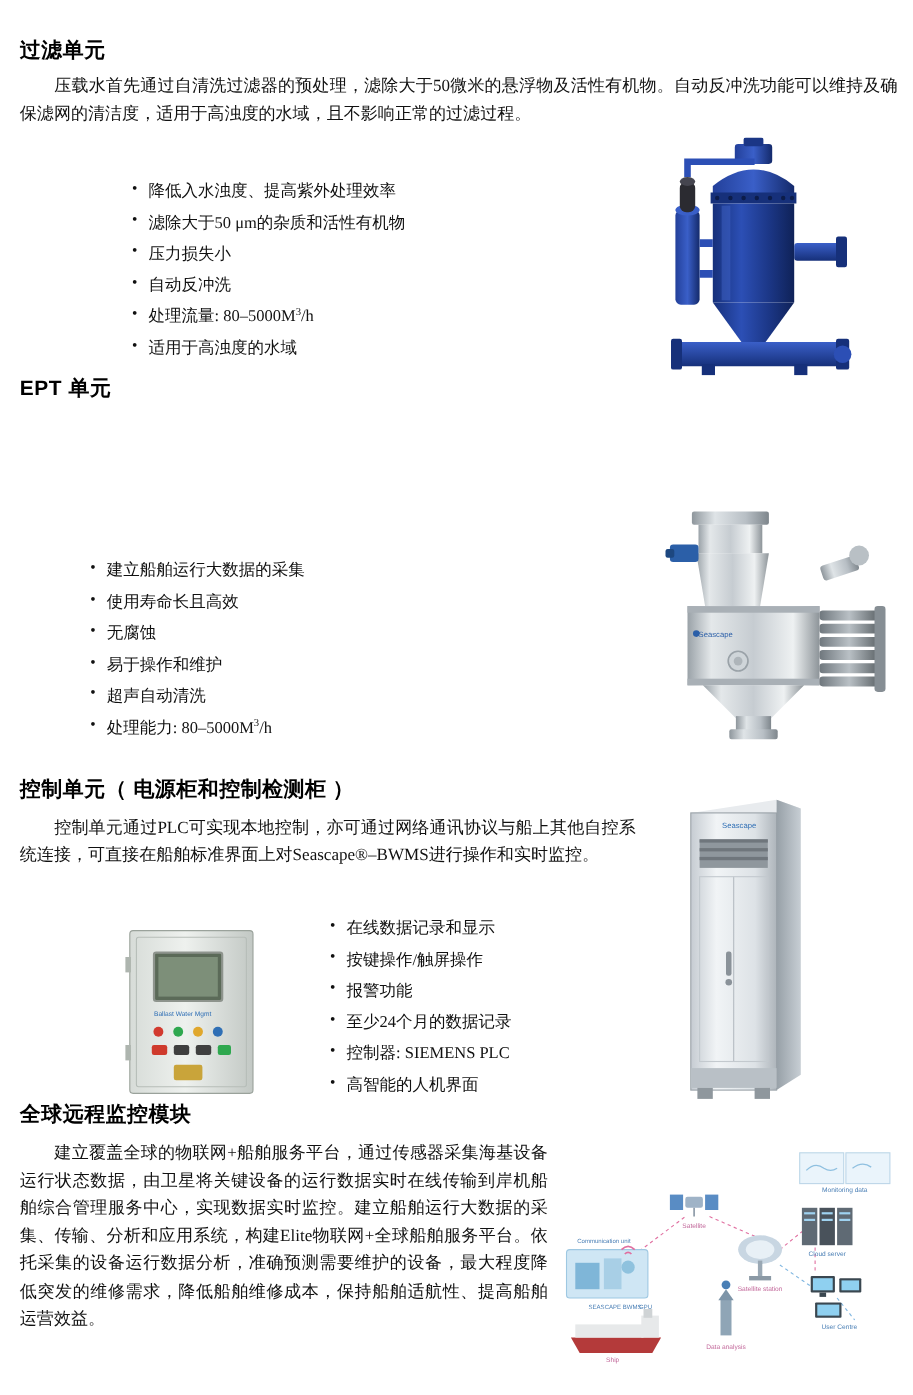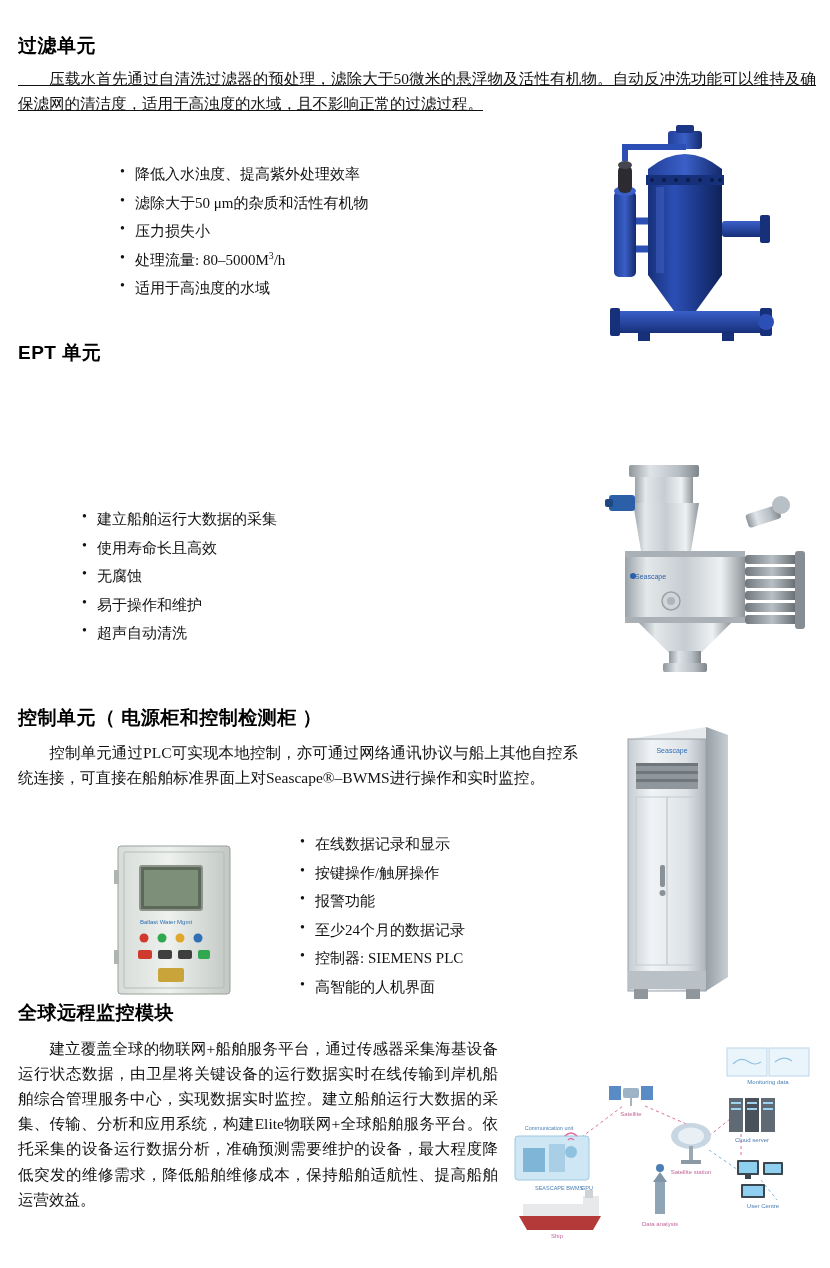--- a/index.html
+++ b/index.html
@@ -87,27 +87,28 @@
   .illus { display: block; }
 </style>
 </head>
 <body>
 
 <div class="page">
 
   <div id="sec-filter-title" class="section-title">过滤单元</div>
 
   <div id="sec-filter-para">
-    <p class="para" style="margin:0;text-decoration:underline;">　　压载水首先通过自清洗过滤器的预处理，滤除大于50微米的悬浮物及活性有机物。自动反冲洗功能可以维持及确保滤网的清洁度，适用于高浊度的水域，且不影响正常的过滤过程。</p>
+    <p class="para" style="margin:0;">　　压载水首先通过自清洗过滤器的预处理，滤除大于50微米的悬浮物及活性有机物。自动反冲洗功能可以维持及确保滤网的清洁度，适用于高浊度的水域，且不影响正常的过滤过程。</p>
   </div>
 
   <ul id="sec-filter-list" class="feat">
     <li>降低入水浊度、提高紫外处理效率</li>
     <li>滤除大于50 μm的杂质和活性有机物</li>
     <li>压力损失小</li>
+    <li>自动反冲洗</li>
     <li>处理流量: 80–5000M<sup>3</sup>/h</li>
     <li>适用于高浊度的水域</li>
   </ul>
 
   <div id="img-filter">
     <svg class="illus" width="240" height="220" viewBox="0 0 240 220" xmlns="http://www.w3.org/2000/svg">
       <defs>
         <linearGradient id="blueBody" x1="0" y1="0" x2="1" y2="0">
           <stop offset="0%" stop-color="#16307a"></stop>
           <stop offset="35%" stop-color="#2c4fb5"></stop>
@@ -170,20 +171,21 @@
 
   <div id="sec-ept-title" class="section-title">EPT 单元</div>
 
 
   <ul id="sec-ept-list" class="feat">
     <li>建立船舶运行大数据的采集</li>
     <li>使用寿命长且高效</li>
     <li>无腐蚀</li>
     <li>易于操作和维护</li>
     <li>超声自动清洗</li>
+    <li>处理能力: 80–5000M<sup>3</sup>/h</li>
   </ul>
 
   <div id="img-ept">
     <svg class="illus" width="225" height="220" viewBox="0 0 225 220" xmlns="http://www.w3.org/2000/svg">
       <defs>
         <linearGradient id="steelG" x1="0" y1="0" x2="1" y2="0">
           <stop offset="0%" stop-color="#9aa2a8"></stop>
           <stop offset="18%" stop-color="#e4e8ea"></stop>
           <stop offset="50%" stop-color="#c6ccd1"></stop>
           <stop offset="80%" stop-color="#eef1f2"></stop>

